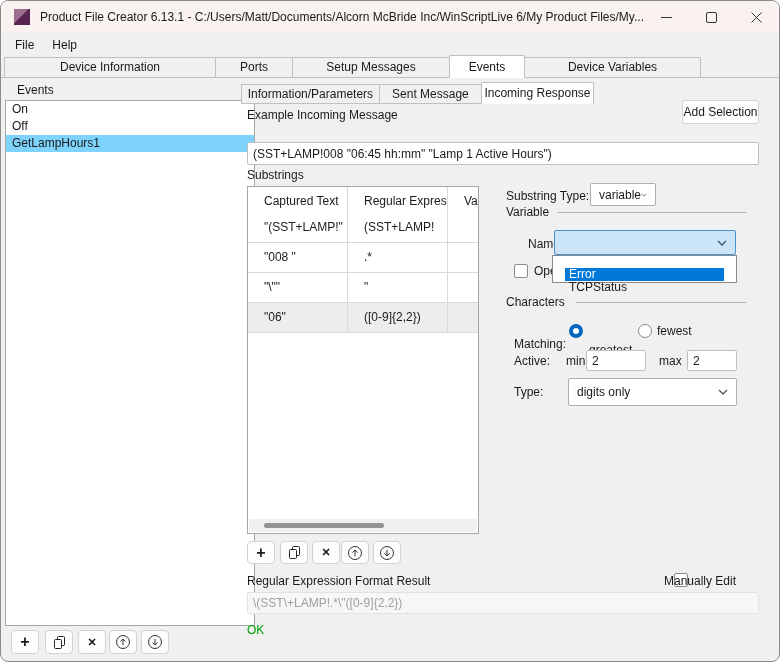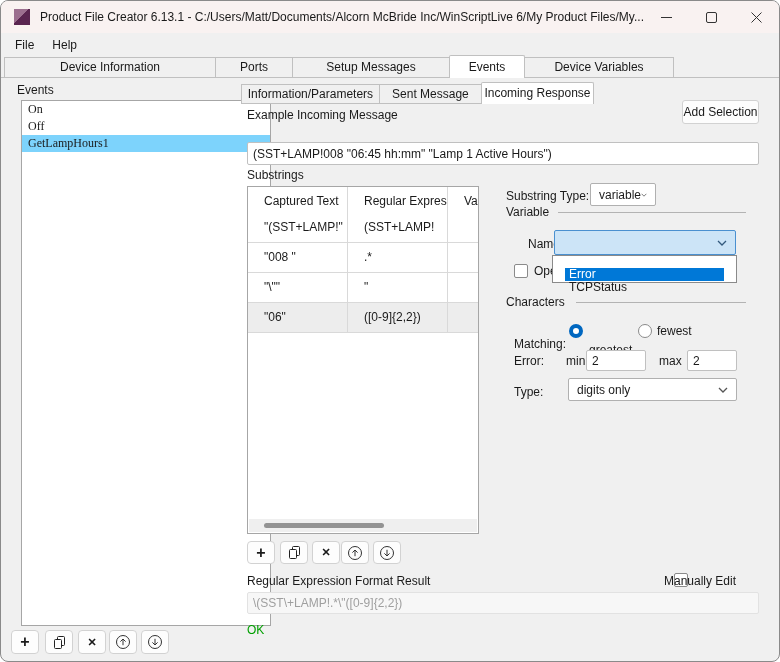--- a/index.html
+++ b/index.html
@@ -107,25 +107,25 @@
   <div class="abs menubar">
     <div class="menu-item">File</div>
     <div class="menu-item">Help</div>
   </div>
 
   <div class="abs tabbar">
     <div class="tab" style="width:212px">Device Information</div>
     <div class="tab" style="width:78px">Ports</div>
     <div class="tab" style="width:158px">Setup Messages</div>
     <div class="tab active" style="width:76px">Events</div>
-    <div class="tab" style="width:150px">Device Variables</div>
+    <div class="tab" style="width:177px">Device Variables</div>
   </div>
 
   <div class="abs label" style="left:16px; top:82px;">Events</div>
-  <div class="abs listbox" style="left:20px; top:99px; width:250px; height:526px;font-family:Liberation Serif, serif;">
+  <div class="abs listbox" style="left:4px; top:99px; width:250px; height:526px;">
     <div class="list-item">On</div>
     <div class="list-item">Off</div>
     <div class="list-item selected">GetLampHours1</div>
   </div>
 
   <div class="abs btn" style="left:10px; top:629px; width:28px; height:24px;">
     <span class="tool-glyph-plus">+</span>
   </div>
   <div class="abs btn" style="left:44px; top:629px; width:28px; height:24px;">
     <svg width="15" height="15" viewBox="0 0 15 15">
@@ -252,27 +252,27 @@
 
   <div class="abs label" style="left:505px; top:294px;">Characters</div>
   <div class="abs gline" style="left:575px; top:301px; width:170px;"></div>
 
   <div class="abs label" style="left:513px; top:336px;">Matching:</div>
   <div class="abs radio on" style="left:568px; top:323px;"></div>
   <div class="abs label" style="left:588px; top:342px;">greatest</div>
   <div class="abs radio" style="left:637px; top:323px;"></div>
   <div class="abs label" style="left:656px; top:323px;">fewest</div>
 
-  <div class="abs label" style="left:513px; top:353px;">Error:</div>
+  <div class="abs label" style="left:513px; top:353px;">Active:</div>
   <div class="abs label" style="left:565px; top:353px;">min</div>
   <input class="abs txt" style="left: 585px; top: 349px; width: 60px; height: 21px;" value="2">
   <div class="abs label" style="left:658px; top:353px;">max</div>
   <input class="abs txt" style="left: 686px; top: 349px; width: 50px; height: 21px;" value="2">
 
   <div class="abs label" style="left:513px; top:384px;">Type:</div>
-  <div class="abs combo" style="left:567px; top:377px; width:169px; height:23px;">
+  <div class="abs combo" style="left:567px; top:377px; width:169px; height:28px;">
     <span>digits only</span>
     <svg class="chev" width="10" height="6" viewBox="0 0 10 6">
         <polyline points="1,1 5,5 9,1" fill="none" stroke="#555" stroke-width="1.3"></polyline>
       </svg>
   </div>
 
 </div>
 
 </body></html>

